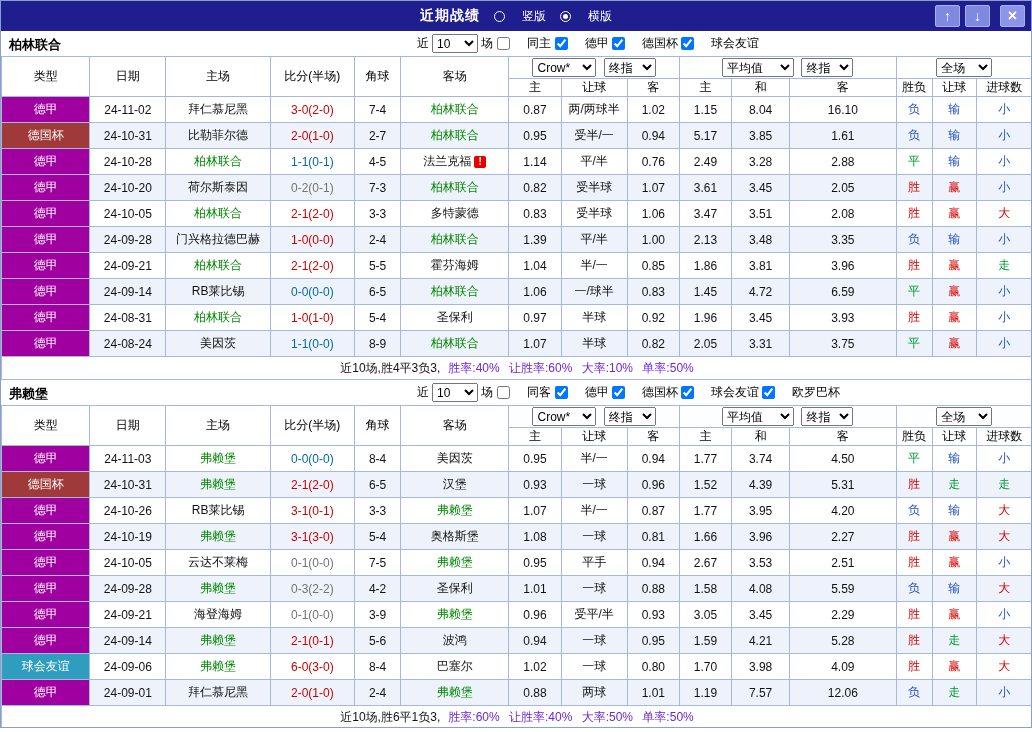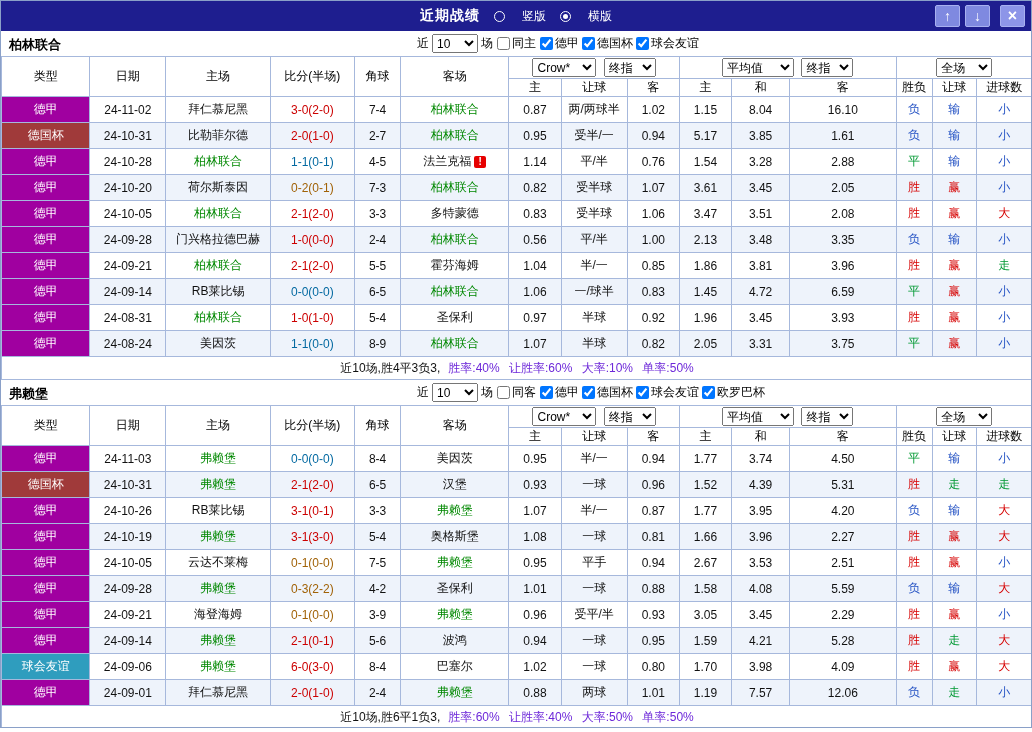--- a/index.html
+++ b/index.html
@@ -15,21 +15,21 @@
   .radio { width:11px; height:11px; border:1px solid #fff; border-radius:50%; background:#1e1e8f; display:inline-block; position:relative; }
   .radio.selected::after { content:""; position:absolute; left:2px; top:2px; width:5px; height:5px; background:#fff; border-radius:50%; }
   .tb-btns { position:absolute; right:6px; top:4px; display:flex; gap:5px; align-items:center; }
   .tb-btn { width:25px; height:22px; background:#7f89e0; color:#fff; border:1px solid #a8b0f0; border-radius:2px; font-size:14px; font-weight:bold; line-height:1; font-family:inherit; }
   .tb-btn.close { background:#8d95e8; margin-left:5px; font-size:16px; }
 
   
   .section-head { height:25px; position:relative; font-size:12px; background:#fff; }
   .team-name { position:absolute; left:8px; top:5px; font-weight:bold; font-size:13px; color:#000; }
   .filters { position:absolute; left:416px; top:2px; height:21px; display:flex; align-items:center; gap:3px; white-space:nowrap; }
-  .filters .cb { display:inline-flex; align-items:center; gap:1px; }
+  .filters .cb { display:inline-flex; align-items:center; gap:16px; }
   .filters input[type="checkbox"] { width:13px; height:13px; margin:0 1px; }
   .leagues { display:inline-flex; align-items:center; gap:2px; }
   select { font-size:12px; height:19px; font-family:inherit; }
   .sel-count { width:46px; }
 
   
   table.stats { width:1032px; border-collapse:collapse; table-layout:fixed; font-size:12px; color:#111; }
   .stats th, .stats td { border:1px solid #a6b8dc; text-align:center; vertical-align:middle; overflow:hidden; white-space:nowrap; padding:0 1px; }
   .stats thead th { font-weight:normal; color:#000; background:#fff; }
   .stats thead tr:first-child th { height:22px; }
@@ -41,21 +41,21 @@
 
   .t-league   { background:#a000a0; color:#fff; }
   .t-cup      { background:#a03a3a; color:#fff; }
   .t-friendly { background:#2f9dbe; color:#fff; }
   .team-green { color:#008800; }
   .c-red   { color:#d60000; }
   .c-blue  { color:#2553c4; }
   .c-green { color:#009933; }
   .s-red   { color:#cc0000; }
   .s-blue  { color:#0369a1; }
-  .s-green { color:#a16207; }
+  .s-green { color:#737373; }
   .alert-badge { display:inline-block; width:12px; height:12px; line-height:12px; background:#e60000; color:#fff; font-size:10px; font-weight:bold; border-radius:2px; margin-left:3px; text-align:center; }
   .sum-stats { color:#6d28d9; margin-left:8px; word-spacing:6px; }
 </style>
 </head>
 <body>
 
 <div class="page" data-interactable="false">
   <div class="titlebar" data-interactable="false">
     <div class="tb-center" data-interactable="false">
       <span class="tb-title" data-interactable="false">近期战绩</span>
@@ -190,21 +190,21 @@
             <tr data-interactable="false">
               <td class="t-league" data-interactable="false">德甲</td>
               <td data-interactable="false">24-10-28</td>
               <td class="team-green" data-interactable="true">柏林联合</td>
               <td class="s-blue" data-interactable="true">1-1(0-1)</td>
               <td data-interactable="false">4-5</td>
               <td data-interactable="true">法兰克福<span class="alert-badge" data-interactable="false">!</span></td>
               <td data-interactable="false">1.14</td>
               <td data-interactable="false">平/半</td>
               <td data-interactable="false">0.76</td>
-              <td data-interactable="false">1.54</td>
+              <td data-interactable="false">2.49</td>
               <td data-interactable="false">3.28</td>
               <td data-interactable="false">2.88</td>
               <td class="c-green" data-interactable="false">平</td>
               <td class="c-blue" data-interactable="false">输</td>
               <td class="c-blue" data-interactable="false">小</td>
             </tr>
             <tr data-interactable="false">
               <td class="t-league" data-interactable="false">德甲</td>
               <td data-interactable="false">24-10-20</td>
               <td data-interactable="true">荷尔斯泰因</td>
@@ -238,21 +238,21 @@
               <td class="c-red" data-interactable="false">赢</td>
               <td class="c-red" data-interactable="false">大</td>
             </tr>
             <tr data-interactable="false">
               <td class="t-league" data-interactable="false">德甲</td>
               <td data-interactable="false">24-09-28</td>
               <td data-interactable="true">门兴格拉德巴赫</td>
               <td class="s-red" data-interactable="true">1-0(0-0)</td>
               <td data-interactable="false">2-4</td>
               <td class="team-green" data-interactable="true">柏林联合</td>
-              <td data-interactable="false">0.56</td>
+              <td data-interactable="false">1.39</td>
               <td data-interactable="false">平/半</td>
               <td data-interactable="false">1.00</td>
               <td data-interactable="false">2.13</td>
               <td data-interactable="false">3.48</td>
               <td data-interactable="false">3.35</td>
               <td class="c-blue" data-interactable="false">负</td>
               <td class="c-blue" data-interactable="false">输</td>
               <td class="c-blue" data-interactable="false">小</td>
             </tr>
             <tr data-interactable="false">

